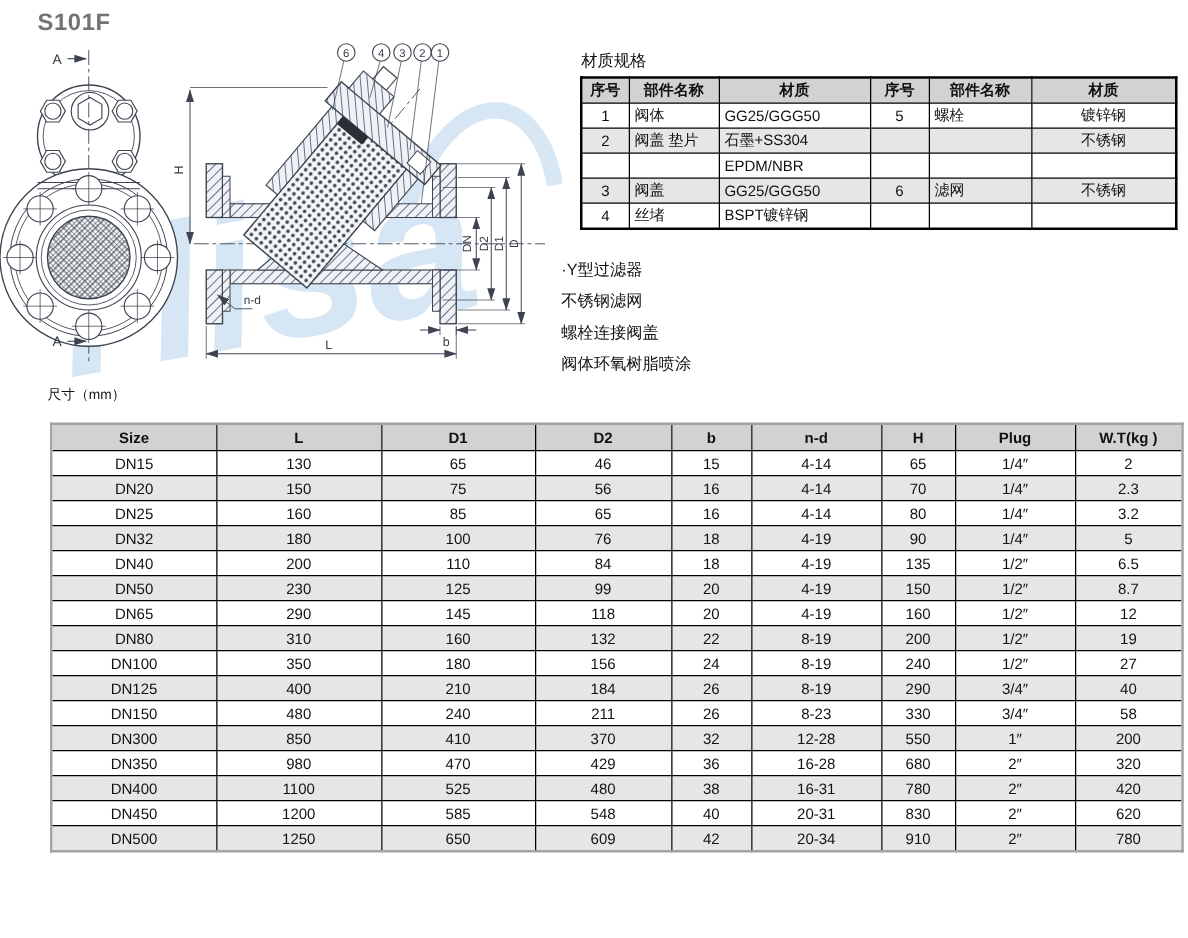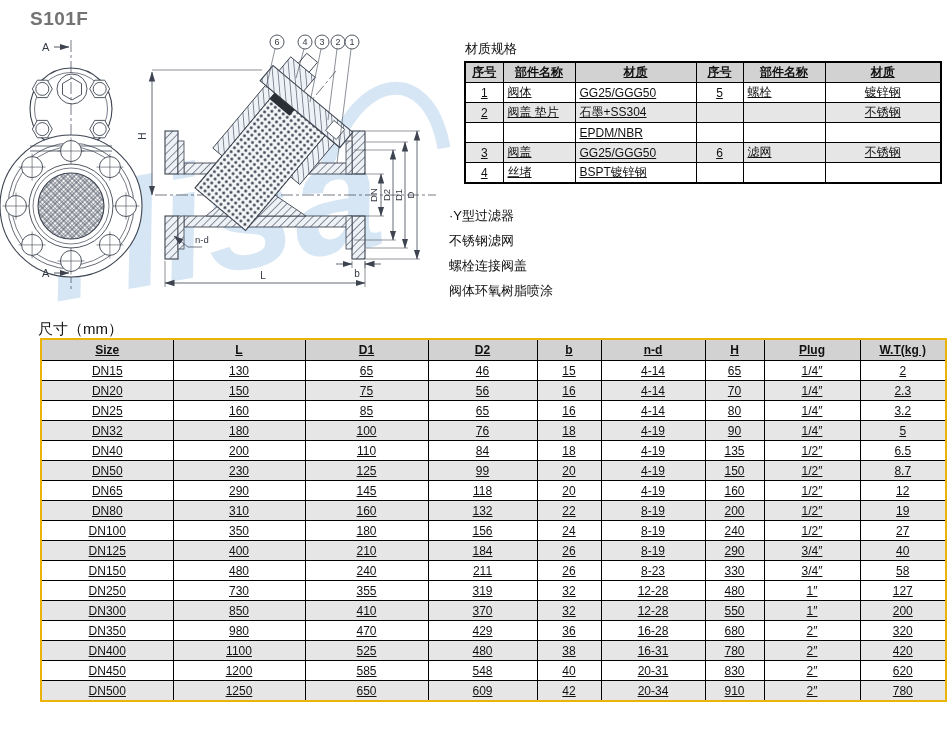--- a/index.html
+++ b/index.html
@@ -9,31 +9,31 @@
     font-family:"Liberation Sans","DejaVu Sans",sans-serif;
   }
   .model{
     position:absolute;left:30px;top:8px;margin:0;
     font-size:19px;font-weight:bold;letter-spacing:.5px;color:#737373;
   }
   .drawing{position:absolute;left:0;top:0;}
   svg text.lbl{fill:#343a44;stroke:none;font-family:"Liberation Sans","DejaVu Sans",sans-serif;}
   .materials{position:absolute;left:448px;top:40px;width:480px;padding-left:16px;}
   .sec-title{font-size:13px;margin:0 0 3px 1px;color:#111;}
-  table{border-collapse:collapse;table-layout:fixed;text-decoration:underline;}
+  table{border-collapse:collapse;table-layout:fixed;}
   table.mat{width:476px;border:2px solid #000;}
   .mat th,.mat td{
     border:1px solid #000;height:19px;font-size:12px;padding:0 4px;
     text-align:center;overflow:hidden;white-space:nowrap;
   }
   .mat thead th{background:#d2d2d2;font-weight:bold;}
   .features{position:absolute;left:449px;top:203px;}
   .feat{font-size:13px;height:25px;line-height:25px;color:#111;}
-  .dim-title{position:absolute;left:38px;top:320px;font-size:15px;}
-  table.dims{position:absolute;left:40px;top:338px;width:905px;border:2px solid #eab308;}
+  .dim-title{position:absolute;left:38px;top:308px;font-size:11px;}
+  table.dims{position:absolute;left:40px;top:338px;width:905px;border:2px solid #a3a3a3;}
   .dims th,.dims td{
     border:1px solid #000;font-size:12px;height:19px;padding:0;
     text-align:center;overflow:hidden;white-space:nowrap;
   }
   .dims thead th{background:#d2d2d2;height:20px;font-weight:bold;}
   tr.alt td{background:#e6e6e6;}
   td.al,th.al{text-align:left;}
 </style>
 </head>
 <body>
@@ -404,31 +404,20 @@
         <td>DN150</td>
         <td>480</td>
         <td>240</td>
         <td>211</td>
         <td>26</td>
         <td>8-23</td>
         <td>330</td>
         <td>3/4″</td>
         <td>58</td>
       </tr>
-      <tr>
-        <td>DN250</td>
-        <td>730</td>
-        <td>355</td>
-        <td>319</td>
-        <td>32</td>
-        <td>12-28</td>
-        <td>480</td>
-        <td>1″</td>
-        <td>127</td>
-      </tr>
       <tr class="alt">
         <td>DN300</td>
         <td>850</td>
         <td>410</td>
         <td>370</td>
         <td>32</td>
         <td>12-28</td>
         <td>550</td>
         <td>1″</td>
         <td>200</td>

